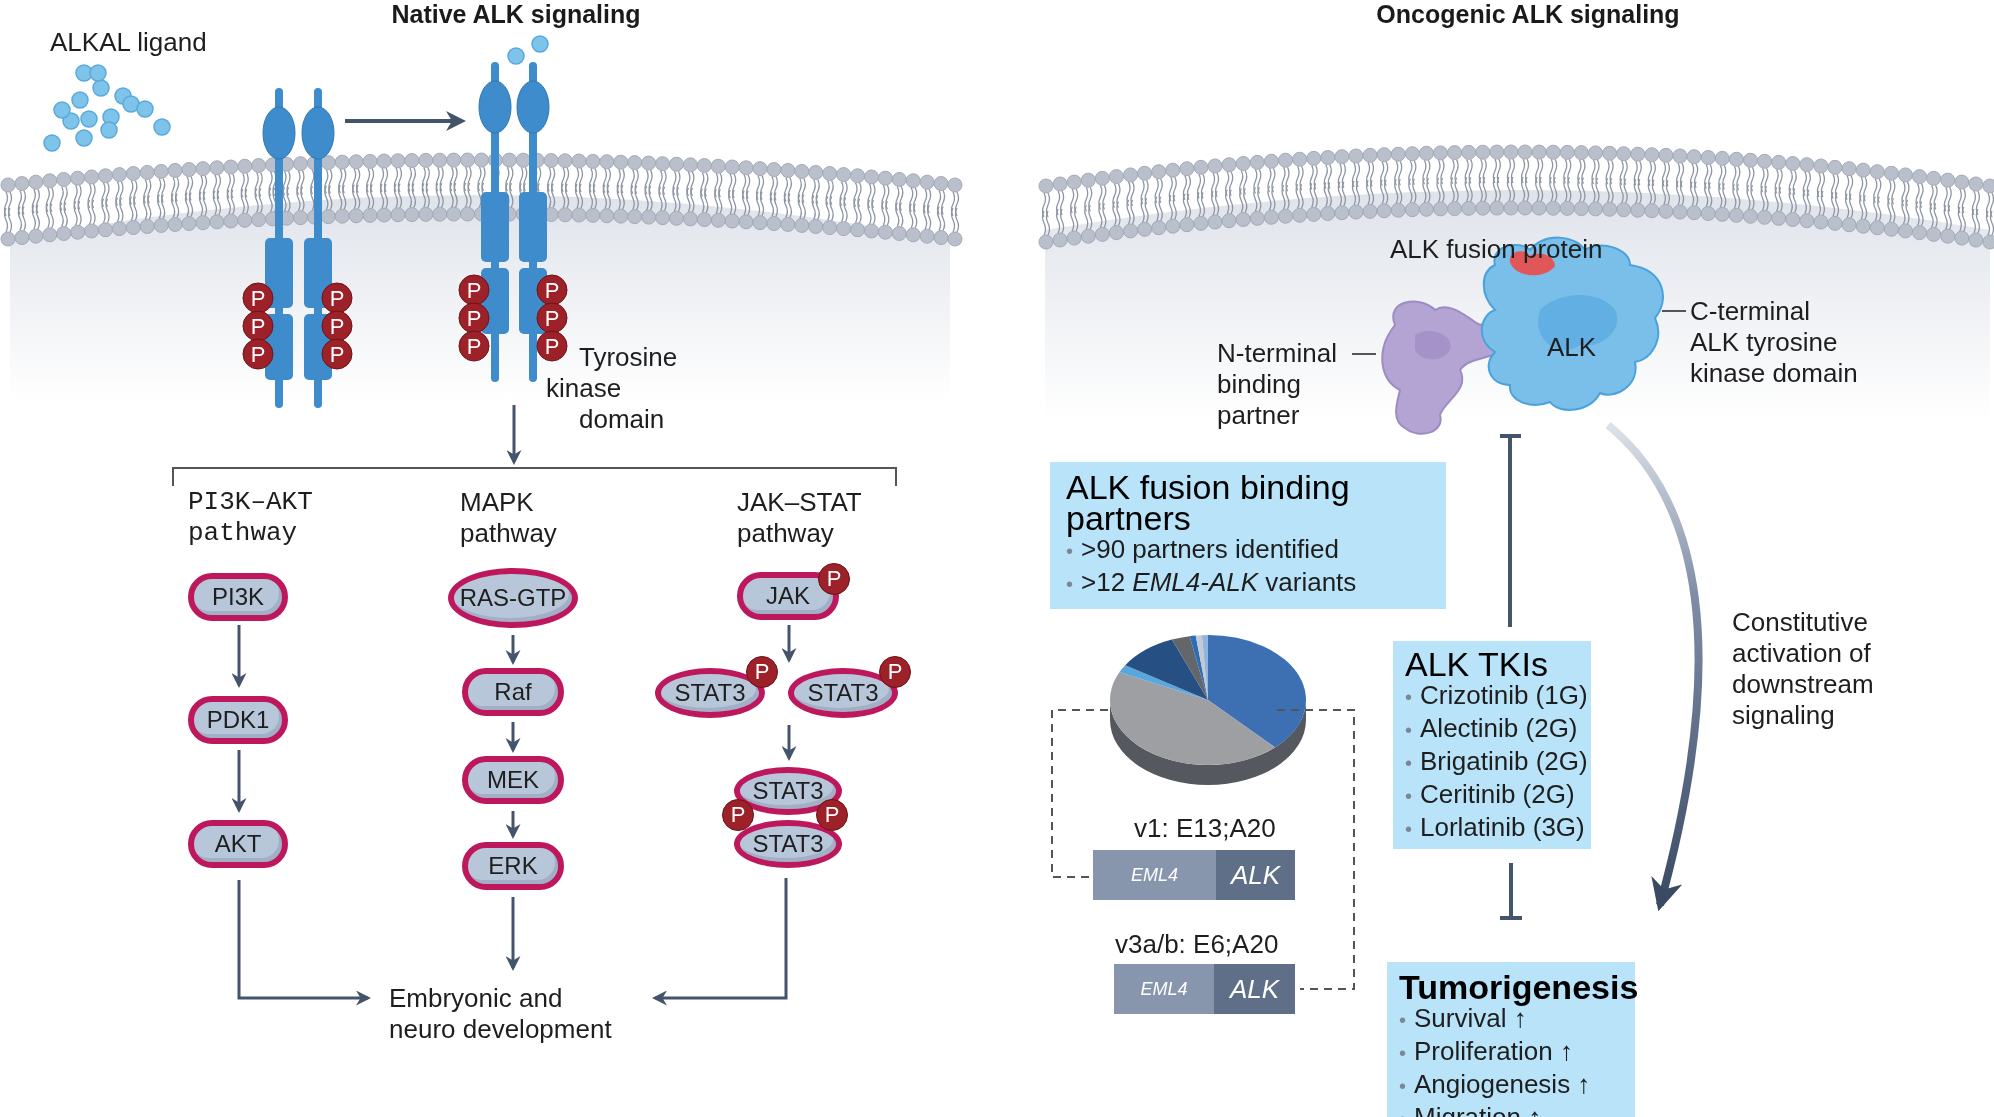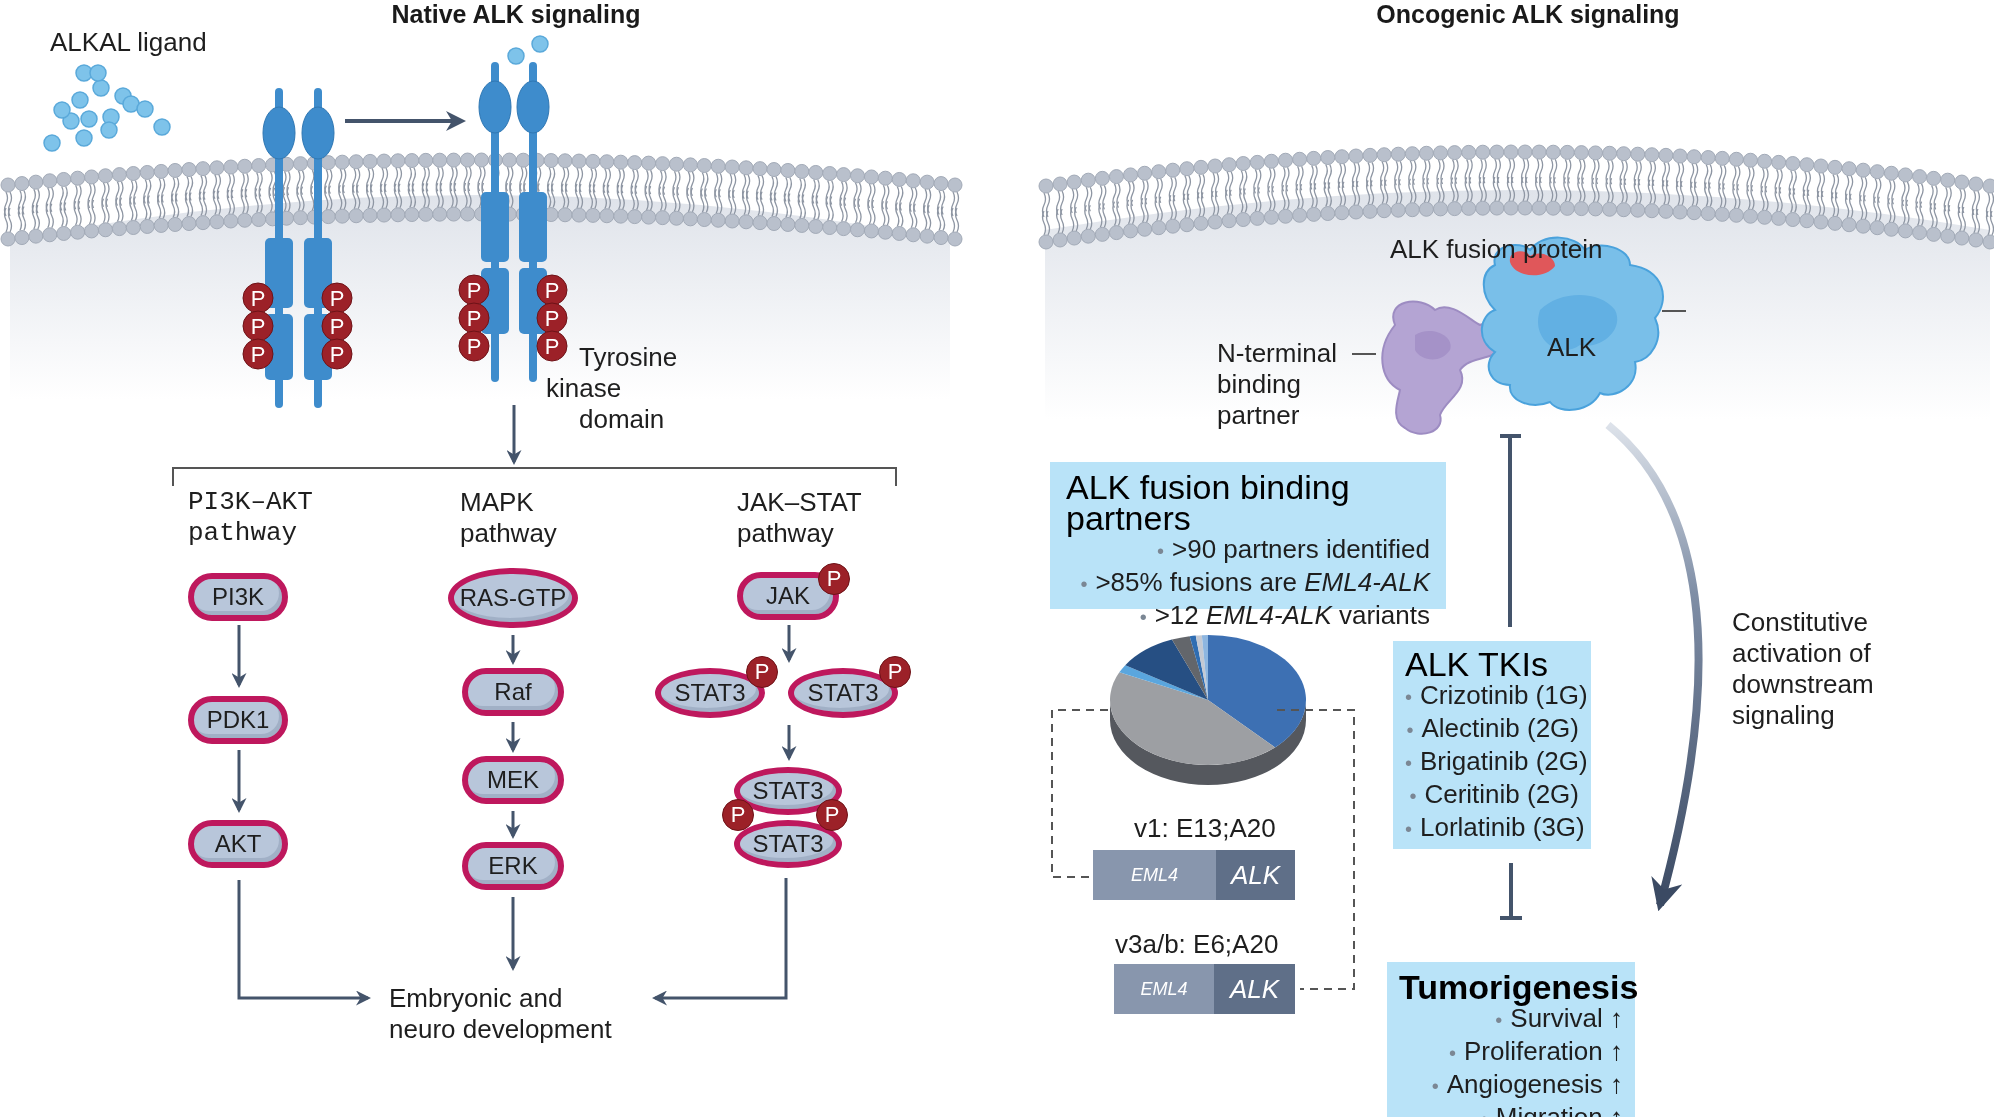--- a/index.html
+++ b/index.html
@@ -12,21 +12,21 @@
           background: #b8c6da; border: 6px solid #be185d; color: #1e1e1e; font-size: 24px;
           box-shadow: inset -3px -4px 0 rgba(60,80,110,0.18); box-sizing: border-box; }
   .pill { border-radius: 24px; }
   .oval { border-radius: 50%; }
   .pbadge { position: absolute; width: 32px; height: 32px; border-radius: 50%; background: #9c2128;
             border: 1px solid #6e1217; color: #fff; font-size: 22px; display: flex;
             align-items: center; justify-content: center; box-sizing: border-box; }
   .infobox { position: absolute; background: #b9e3f8; padding: 10px 16px; box-sizing: border-box; }
   .infobox .head { font-size: 34px; line-height: 31px; color: #000000; }
   .infobox .head.bold { font-weight: bold; }
-  .infobox ul { list-style: none; margin: 0; padding: 0; text-align: right; }
+  .infobox ul { list-style: none; margin: 0; padding: 0; }
   .infobox li { font-size: 26px; line-height: 31px; color: #1e1e1e; white-space: nowrap; }
   .infobox li .dot { color: #7b8794; margin-right: 8px; font-size: 20px; }
   .fusionbar { position: absolute; height: 50px; display: flex; }
   .fusionbar .eml { background: #8896ad; color: #fff; font-style: italic; font-size: 18px;
                     display: flex; align-items: center; justify-content: center; }
   .fusionbar .alk { background: #5f6f88; color: #fff; font-style: italic; font-size: 26px;
                     display: flex; align-items: center; justify-content: center; }
   svg { position: absolute; left: 0; top: 0; }
 </style>
 </head>
@@ -802,26 +802,30 @@
     <div>neuro development</div>
   </div>
 
   <div class="txt" style="left:1390px; top:234px;">ALK fusion protein</div>
   <div class="txt" style="left:1547px; top:332px;">ALK</div>
   <div class="txt" style="left:1217px; top:338px; text-align:left;">
     <div>N-terminal</div>
     <div>binding</div>
     <div>partner</div>
   </div>
+  <div class="txt" style="left:1690px; top:296px;">
+    <div>C-terminal</div>
+    <div>ALK tyrosine</div>
+    <div>kinase domain</div>
+  </div>
 
   <div class="infobox" style="left:1050px; top:462px; width:396px; height:147px;">
     <div class="head">ALK fusion binding partners</div>
     <ul id="partners-list">
         <li><span class="dot">•</span>&gt;90 partners identified</li>
-        <li><span class="dot">•</span>&gt;85% fusions are <i>EML4-ALK</i></li>
         <li><span class="dot">•</span>&gt;12 <i>EML4-ALK</i> variants</li>
       </ul>
   </div>
 
   <div class="txt" style="left:1134px; top:813px;">v1: E13;A20</div>
   <div class="fusionbar" style="left:1093px; top:850px;">
     <div class="eml" style="width:123px;">EML4</div>
     <div class="alk" style="width:79px;">ALK</div>
   </div>
   <div class="txt" style="left:1115px; top:929px;">v3a/b: E6;A20</div>

